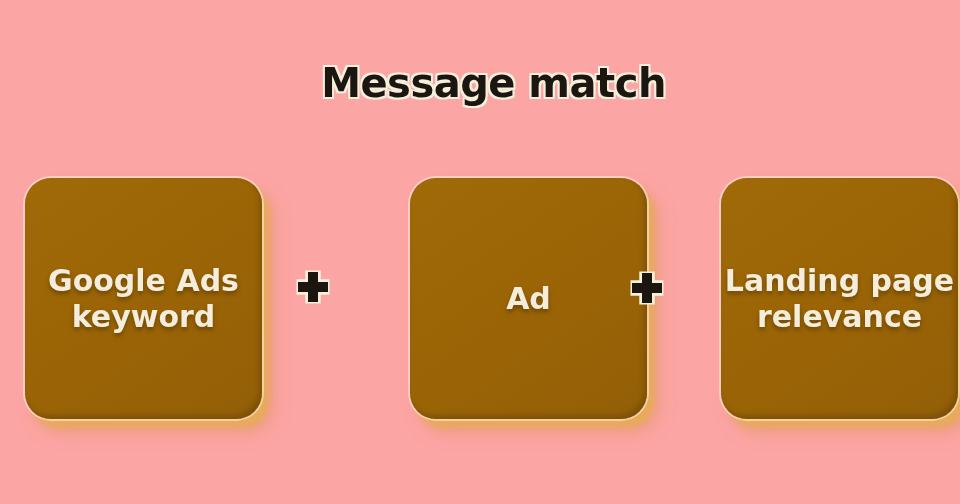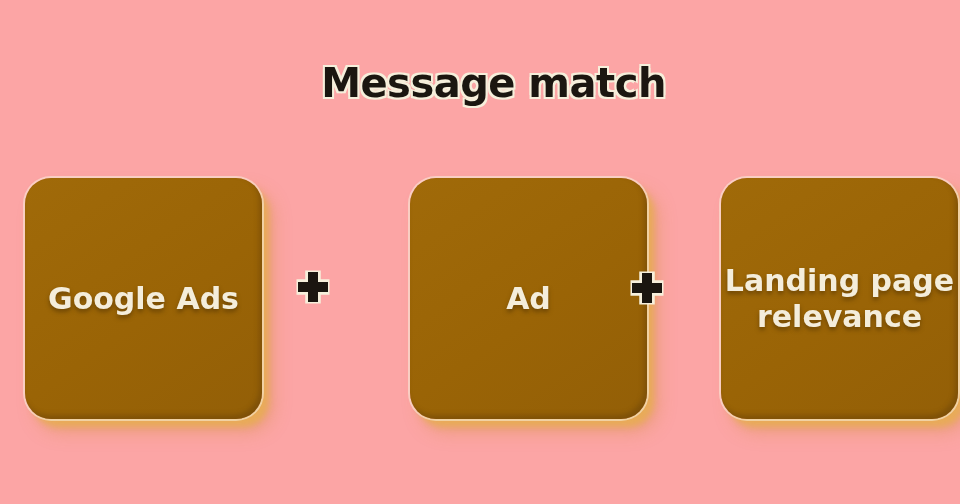--- a/index.html
+++ b/index.html
@@ -70,20 +70,21 @@
 </head>
 <body>
 
 <div class="stage">
 
   <div class="title">Message match</div>
 
   <div class="box box-1">
     <div class="box-label">
       <div>Google Ads</div>
+      <div>keyword</div>
     </div>
   </div>
 
   <span class="plus plus-1" aria-hidden="true">
     <svg width="36" height="36" viewBox="0 0 36 36">
       <path d="M18 1.5 V34.5 M1.5 18 H34.5" stroke="#F6EFDB" stroke-width="15.5" fill="none"></path>
       <path d="M18 3 V33 M3 18 H33" stroke="#1B1610" stroke-width="10" fill="none"></path>
     </svg>
   </span>
 

